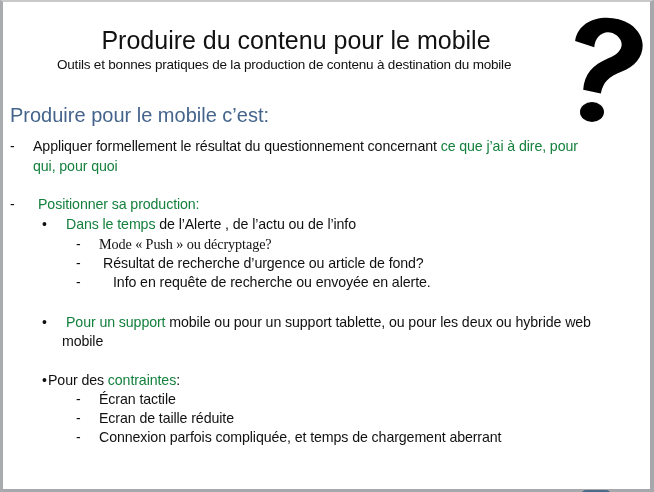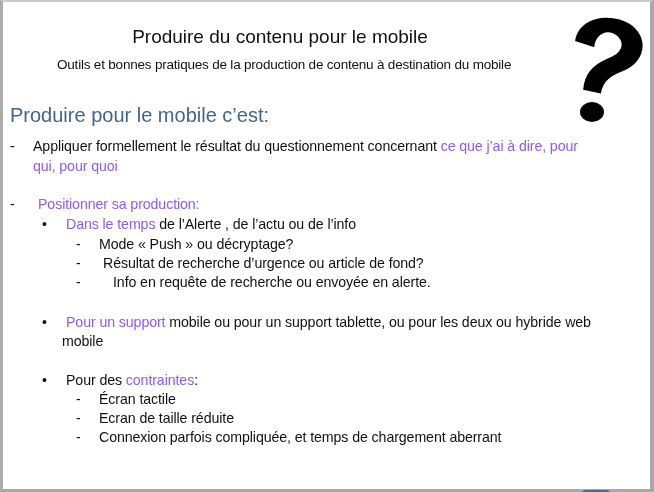--- a/index.html
+++ b/index.html
@@ -1,26 +1,26 @@
 <!DOCTYPE html>
 <html><head>
 <meta charset="utf-8">
 <style>
   html, body { margin:0; padding:0; }
   body { width:654px; height:492px; background:#ffffff; position:relative; overflow:hidden;
          font-family:"Liberation Sans", sans-serif; color:#111; }
   .frame { position:absolute; left:0; top:0; width:654px; height:492px; box-sizing:border-box;
            border-left:3px solid #a9abae; border-top:2px solid #c8c9cb; border-right:4px solid #a6a8ab;
            border-bottom:3px solid #a6a8ab; background:#fff; }
-  .title { position:absolute; left:0; width:530px; top:26px; text-align:center; font-size:19px; color:#111; padding-left:30px; box-sizing:border-box; }
+  .title { position:absolute; left:16px; width:530px; top:26px; text-align:center; font-size:25px; color:#111; padding-left:30px; box-sizing:border-box; }
   .subtitle { position:absolute; left:42px; top:57px; font-size:13.5px; color:#111; letter-spacing:-0.2px;margin-left:15px; }
   .qmark { position:absolute; left:548px; top:8px; width:96px; height:118px; }
   .heading { position:absolute; left:10px; top:104px; font-size:20px; color:#44648c; }
   .line { position:absolute; font-size:14.2px; color:#111; white-space:nowrap; letter-spacing:-0.1px; }
-  .red { color:#8b5cf6; }
+  .red { color:#15803d; }
   .dash { position:absolute; font-size:14px; color:#111; }
   .bullet { position:absolute; font-size:14px; color:#111; }
   .logo { position:absolute; left:581px; top:455px; width:30px; height:29px; border-radius:5px;
           background:linear-gradient(180deg,#4c6c8c 0%,#23405c 100%); color:#fff;
           font-weight:bold; font-size:14px; text-align:center; line-height:22px;margin-top:35px; }
   .logo small { position:absolute; left:0; right:0; bottom:2px; font-size:4px; line-height:4px; color:#cfe0ef; font-weight:normal; }
 </style>
 </head>
 <body>
 
@@ -43,34 +43,34 @@
 <div class="line red" style="left:33px;top:158px;">qui, pour quoi</div>
 
 <span class="dash" style="left:10px;top:196px;">-</span>
 <div class="line red" style="left:38px;top:196px;">Positionner sa production:</div>
 
 <span class="bullet" style="left:42px;top:216px;">•</span>
 <div class="line" style="left:66px;top:216px;">
   <span class="red">Dans le temps</span><span> de l’Alerte , de l’actu ou de l’info</span>
 </div>
 <span class="dash" style="left:76px;top:236px;">-</span>
-<div class="line" style="left:99px;top:236px;">Mode « Push » ou décryptage?</div>
+<div class="line" style="left:99px;top:236px;font-family:Liberation Serif, serif;">Mode « Push » ou décryptage?</div>
 <span class="dash" style="left:76px;top:255px;">-</span>
 <div class="line" style="left:103px;top:255px;">Résultat de recherche d’urgence ou article de fond?</div>
 <span class="dash" style="left:76px;top:274px;">-</span>
 <div class="line" style="left:113px;top:274px;">Info en requête de recherche ou envoyée en alerte.</div>
 
 <span class="bullet" style="left:42px;top:314px;">•</span>
 <div class="line" style="left:66px;top:314px;">
   <span class="red">Pour un support</span><span> mobile ou pour un support tablette, ou pour les deux  ou hybride web</span>
 </div>
 <div class="line" style="left:62px;top:333px;">mobile</div>
 
 <span class="bullet" style="left:42px;top:372px;">•</span>
-<div class="line" style="left:66px;top:372px;">
+<div class="line" style="left:48px;top:372px;">
   <span>Pour des </span><span class="red">contraintes</span><span>:</span>
 </div>
 <span class="dash" style="left:76px;top:391px;">-</span>
 <div class="line" style="left:99px;top:391px;">Écran tactile</div>
 <span class="dash" style="left:76px;top:410px;">-</span>
 <div class="line" style="left:99px;top:410px;text-align:center;">Ecran de taille réduite</div>
 <span class="dash" style="left:76px;top:429px;">-</span>
 <div class="line" style="left:99px;top:429px;">Connexion parfois compliquée, et temps de chargement aberrant</div>
 
 <div class="logo">

